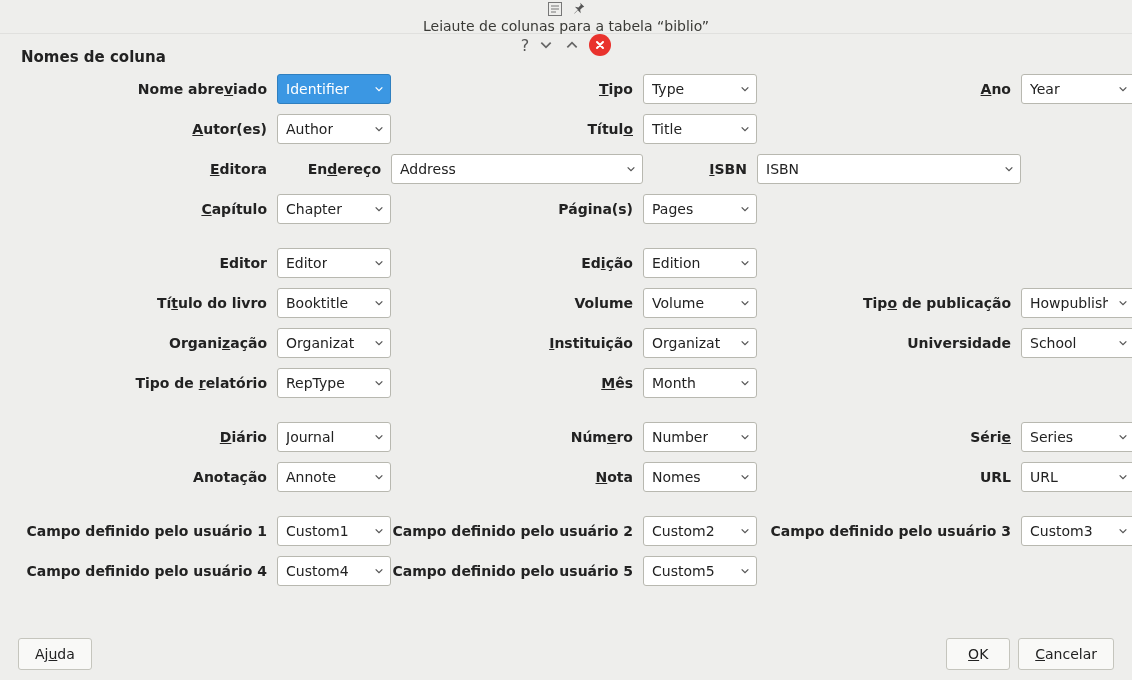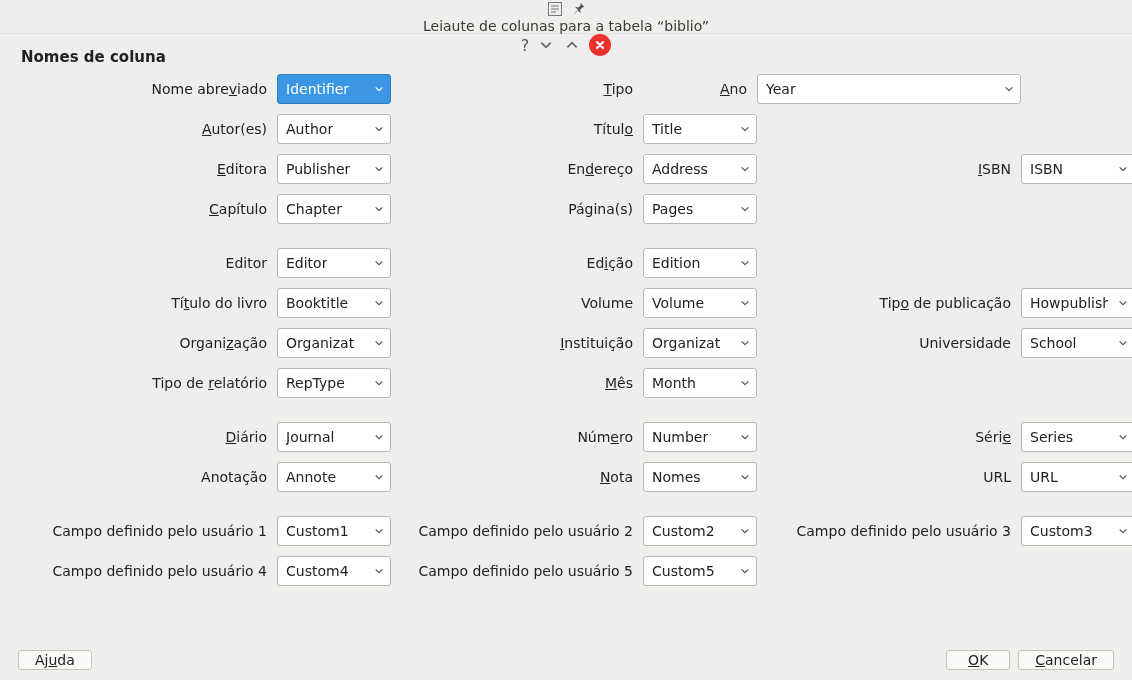--- a/index.html
+++ b/index.html
@@ -84,20 +84,21 @@
       252px 114px  
       264px 114px; 
     align-items: center;
     column-gap: 0;
   }
 
   .label {
     text-align: right;
     padding-right: 10px;
     white-space: nowrap;
+    font-weight: bold;
   }
   .underline { text-decoration: underline; }
 
   .combo {
     position: relative;
     height: 30px;
     border: 1px solid var(--input-border);
     border-radius: 3px;
     background: var(--white);
     display: flex;
@@ -127,21 +128,21 @@
 
   
   .footer {
     position: absolute;
     left: 0; right: 0; bottom: 10px;
     display: flex;
     padding: 0 18px;
   }
   .footer .gap { flex: 1; }
   .btn {
-    height: 20px;
+    height: 32px;
     min-width: 64px;
     padding: 0 16px;
     border: 1px solid #c5c5bd;
     border-radius: 3px;
     background: #f9f9f7;
     display: inline-flex;
     align-items: center;
     justify-content: center;
     cursor: default;
     font-size: 14px;
@@ -199,20 +200,28 @@
         <div class="combo selected">
             <span class="value">Identifier</span>
             <span class="arrow">
               <svg width="10" height="10" viewBox="0 0 12 12">
                 <path d="M2 4 L6 8 L10 4" fill="none" stroke="#555" stroke-width="1.5"></path>
               </svg>
             </span>
           </div>
 
         <span class="label"><span class="underline">T</span><span>ipo</span></span>
+        <div class="combo">
+            <span class="value">Type</span>
+            <span class="arrow">
+              <svg width="10" height="10" viewBox="0 0 12 12">
+                <path d="M2 4 L6 8 L10 4" fill="none" stroke="#555" stroke-width="1.5"></path>
+              </svg>
+            </span>
+          </div>
 
         <span class="label"><span class="underline">A</span><span>no</span></span>
         <div class="combo">
             <span class="value">Year</span>
             <span class="arrow">
               <svg width="10" height="10" viewBox="0 0 12 12">
                 <path d="M2 4 L6 8 L10 4" fill="none" stroke="#555" stroke-width="1.5"></path>
               </svg>
             </span>
           </div>
@@ -238,28 +247,20 @@
               </svg>
             </span>
           </div>
 
         <span></span>
           <span></span>
       </div>
 
       <div class="row">
         <span class="label"><span class="underline">E</span><span>ditora</span></span>
-        <div class="combo">
-            <span class="value">Publisher</span>
-            <span class="arrow">
-              <svg width="10" height="10" viewBox="0 0 12 12">
-                <path d="M2 4 L6 8 L10 4" fill="none" stroke="#555" stroke-width="1.5"></path>
-              </svg>
-            </span>
-          </div>
 
         <span class="label"><span>En</span><span class="underline">d</span><span>ereço</span></span>
         <div class="combo">
             <span class="value">Address</span>
             <span class="arrow">
               <svg width="10" height="10" viewBox="0 0 12 12">
                 <path d="M2 4 L6 8 L10 4" fill="none" stroke="#555" stroke-width="1.5"></path>
               </svg>
             </span>
           </div>

